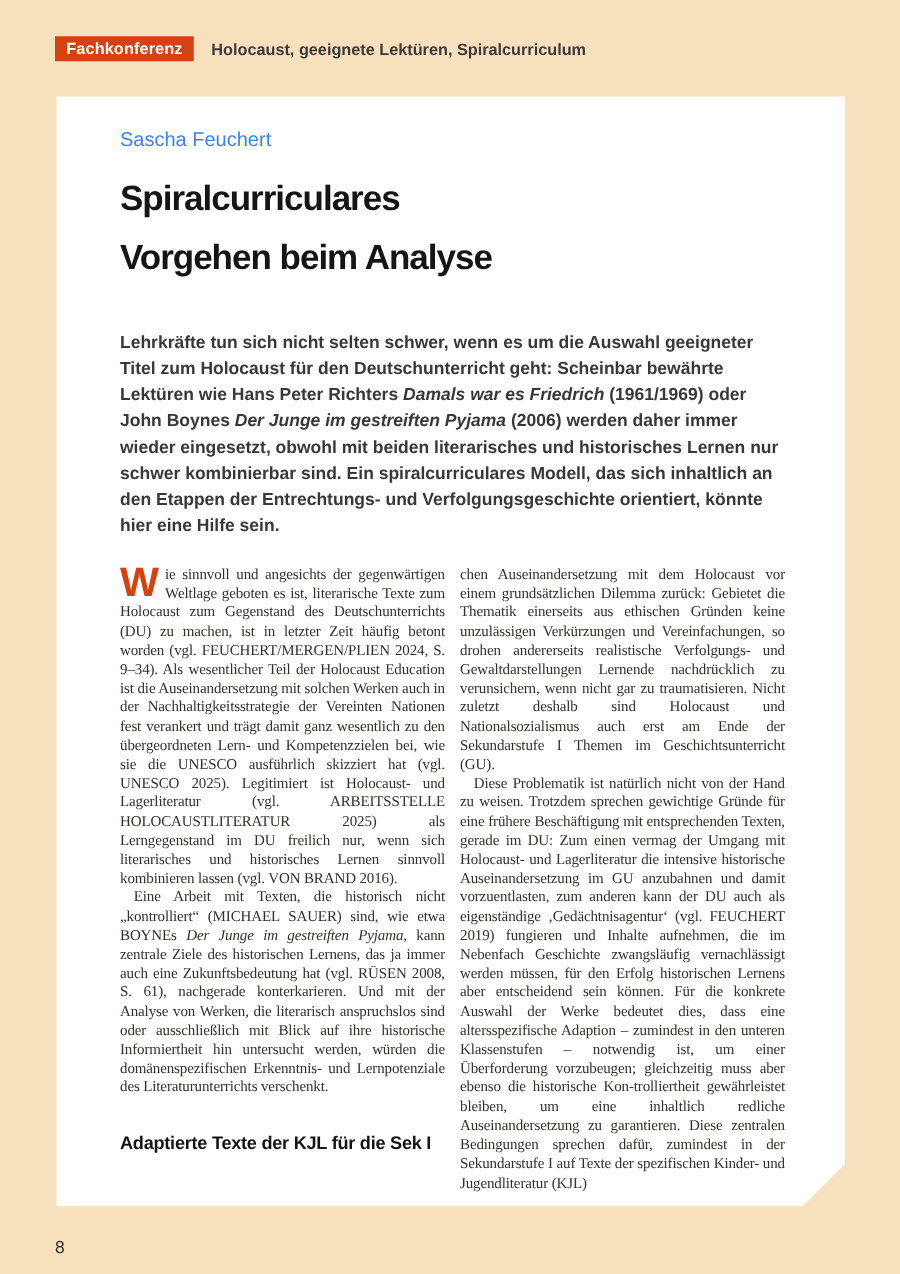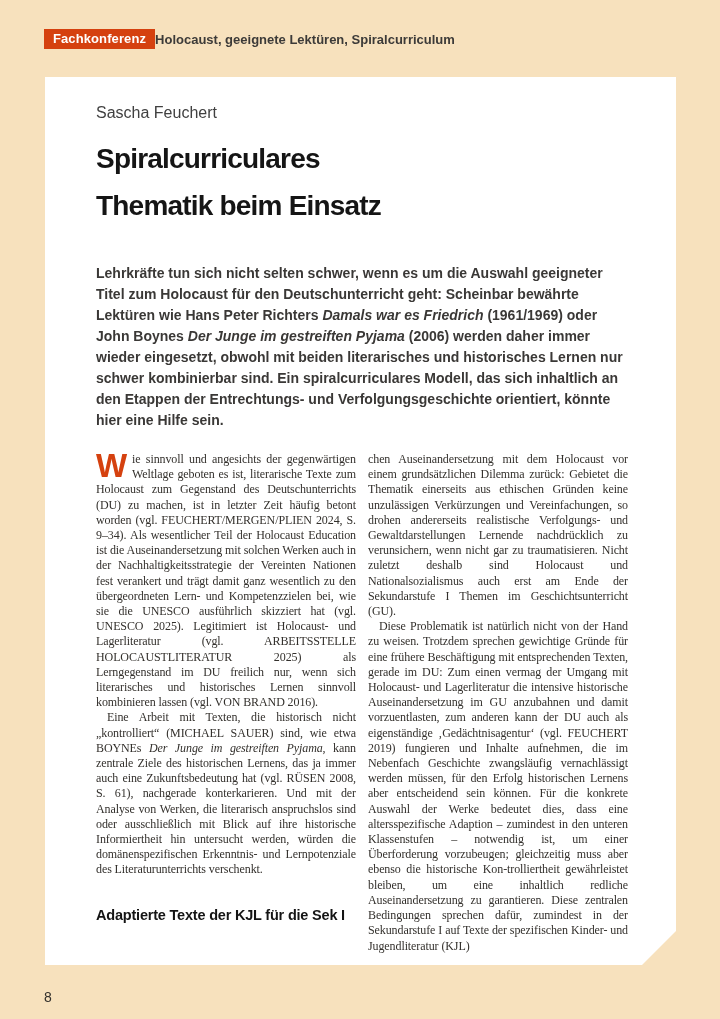--- a/index.html
+++ b/index.html
@@ -7,21 +7,21 @@
     width: 720px; height: 1019px;
     position: relative;
     background: #f7e1bd;
     font-family: "Liberation Sans", sans-serif;
     overflow: hidden;
   }
 
   
   .kicker {
     position: absolute; left: 44px; top: 29px;
-    display: flex; align-items: center; 
+    display: flex; align-items: center; gap: 14px;
   }
   .kicker-badge {
     background: #d5410f; color: #ffffff;
     font-size: 13px; font-weight: 700;
     padding: 2px 9px 3px 9px;
     letter-spacing: 0.1px;
   }
   .kicker-topic {
     font-size: 13px; font-weight: 700; color: #3c3a38;
   }
@@ -30,21 +30,21 @@
   .panel {
     position: absolute; left: 45px; top: 77px;
     width: 631px; height: 888px;
     background: #ffffff;
     box-sizing: border-box;
     padding: 27px 48px 0 51px;
     clip-path: polygon(0 0, 100% 0, 100% calc(100% - 34px), calc(100% - 34px) 100%, 0 100%);
   }
 
   .author {
-    font-size: 16px; color: #404040; font-weight: 400;
+    font-size: 16px; color: #3b82f6; font-weight: 400;
   }
   .headline {
     margin-top: 13px;
     font-size: 28px; line-height: 47px;
     font-weight: 700; color: #151515;
     letter-spacing: -0.8px;
   }
   .intro {
     margin: 34px 0 0 0;
     font-size: 14px; line-height: 21px;
@@ -105,21 +105,21 @@
   <span class="kicker-badge">Fachkonferenz</span>
   <span class="kicker-topic">Holocaust, geeignete Lektüren, Spiralcurriculum</span>
 </div>
 
 <div class="panel">
 
   <div class="author">Sascha Feuchert</div>
 
   <div class="headline">
     <div>Spiralcurriculares</div>
-    <div>Thematik beim Einsatz</div>
+    <div>Vorgehen beim Analyse</div>
   </div>
 
   <p class="intro"><span>Lehrkräfte tun sich nicht selten schwer, wenn es um die Auswahl geeigneter Titel zum Holocaust für den Deutschunterricht geht: Scheinbar bewährte Lektüren wie Hans Peter Richters </span><span class="i">Damals war es Friedrich</span><span> (1961/1969) oder John Boynes </span><span class="i">Der Junge im gestreiften Pyjama</span><span> (2006) werden daher immer wieder eingesetzt, obwohl mit beiden literarisches und historisches Lernen nur schwer kombinierbar sind. Ein spiralcurriculares Modell, das sich inhaltlich an den Etappen der Entrechtungs- und Verfolgungsgeschichte orientiert, könnte hier eine Hilfe sein.</span></p>
 
   <div class="columns">
 
     <div class="col">
       <p class="body-p"><span class="dropcap">W</span><span>ie sinnvoll und angesichts der gegenwärtigen Weltlage geboten es ist, literarische Texte zum Holocaust zum Gegenstand des Deutschunterrichts (DU) zu machen, ist in letzter Zeit häufig betont worden (vgl. FEUCHERT/MERGEN/PLIEN 2024, S. 9–34). Als wesentlicher Teil der Holocaust Education ist die Auseinandersetzung mit solchen Werken auch in der Nachhaltigkeitsstrategie der Vereinten Nationen fest verankert und trägt damit ganz wesentlich zu den übergeordneten Lern- und Kompetenzzielen bei, wie sie die UNESCO ausführlich skizziert hat (vgl. UNESCO 2025). Legitimiert ist Holocaust- und Lagerliteratur (vgl. ARBEITSSTELLE HOLOCAUSTLITERATUR 2025) als Lerngegenstand im DU freilich nur, wenn sich literarisches und historisches Lernen sinnvoll kombinieren lassen (vgl. VON BRAND 2016).</span></p>
       <p class="body-p indent"><span>Eine Arbeit mit Texten, die historisch nicht „kontrolliert“ (MICHAEL SAUER) sind, wie etwa BOYNEs </span><span class="i">Der Junge im gestreiften Pyjama</span><span>, kann zentrale Ziele des historischen Lernens, das ja immer auch eine Zukunftsbedeutung hat (vgl. RÜSEN 2008, S. 61), nachgerade konterkarieren. Und mit der Analyse von Werken, die literarisch anspruchslos sind oder ausschließlich mit Blick auf ihre historische Informiertheit hin untersucht werden, würden die domänenspezifischen Erkenntnis- und Lernpotenziale des Literaturunterrichts verschenkt.</span></p>
       <h2 class="subhead">Adaptierte Texte der KJL für die Sek I</h2>

